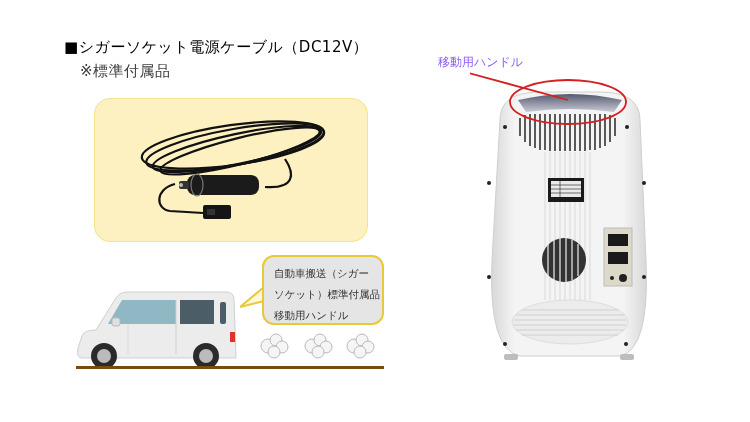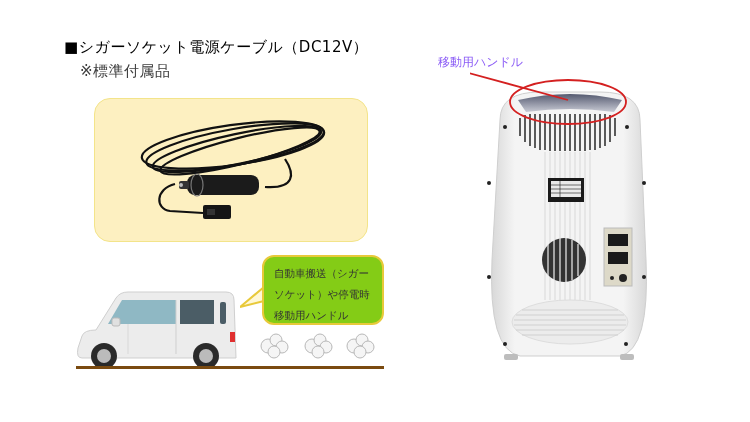--- a/index.html
+++ b/index.html
@@ -6,21 +6,21 @@
   body { width: 750px; height: 422px; position: relative; overflow: hidden;
          font-family: "DejaVu Sans", "Liberation Sans", sans-serif; color: #222; }
   .abs { position: absolute; }
 
   .title { left: 64px; top: 38px; font-size: 15px; letter-spacing: 0.5px; color: #000000; white-space: nowrap; }
   .subtitle { left: 80px; top: 62px; font-size: 15px; letter-spacing: 0.5px; color: #404040; white-space: nowrap; }
 
   .cable-box { left: 94px; top: 98px; width: 274px; height: 144px; background: #fdf0c1;
                border: 1.5px solid #f3e48a; border-radius: 16px; box-sizing: border-box; }
 
-  .bubble { left: 262px; top: 255px; width: 122px; height: 70px; background: #84cc16;
+  .bubble { left: 262px; top: 255px; width: 122px; height: 70px; background: #e5e5e5;
             border: 2px solid #e8c93a; border-radius: 12px; box-sizing: border-box;
             padding: 6px 6px 0 10px; font-size: 10.5px; line-height: 21px; color: #333; }
   .bubble-line { display: block; white-space: nowrap; }
   .bubble-tail { left: 240px; top: 285px; }
 
   .ground { left: 76px; top: 366px; width: 308px; height: 3px; background: #7a4a10; }
 
   .handle-label { left: 438px; top: 54px; font-size: 12px; color: #8b5cf6; white-space: nowrap; }
 </style>
 </head>
@@ -95,21 +95,21 @@
   </g>
 </svg>
 
 <div class="abs ground"></div>
 
 <svg class="abs bubble-tail" width="26" height="30" viewBox="0 0 26 30">
   <path d="M24 2 L 0 22 L 24 16" fill="#fff8d6" stroke="#e8c93a" stroke-width="2"></path>
 </svg>
 <div class="abs bubble">
   <span class="bubble-line">自動車搬送（シガー</span>
-  <span class="bubble-line">ソケット）や停電時</span>
+  <span class="bubble-line">ソケット）標準付属品</span>
   <span class="bubble-line">移動用ハンドル</span>
 </div>
 
 <div class="abs handle-label">移動用ハンドル</div>
 
 <svg class="abs" style="left:470px; top:60px;" width="200" height="320" viewBox="0 0 200 320">
   <defs>
     <linearGradient id="fbody" x1="0" x2="1" y1="0" y2="0">
       <stop offset="0" stop-color="#d8d8d8"></stop>
       <stop offset="0.15" stop-color="#f4f4f4"></stop>

